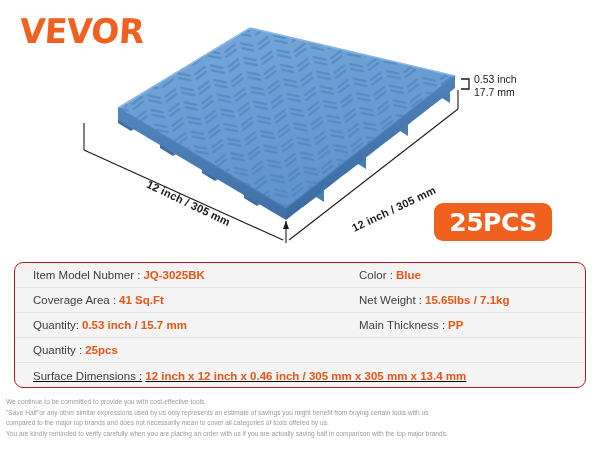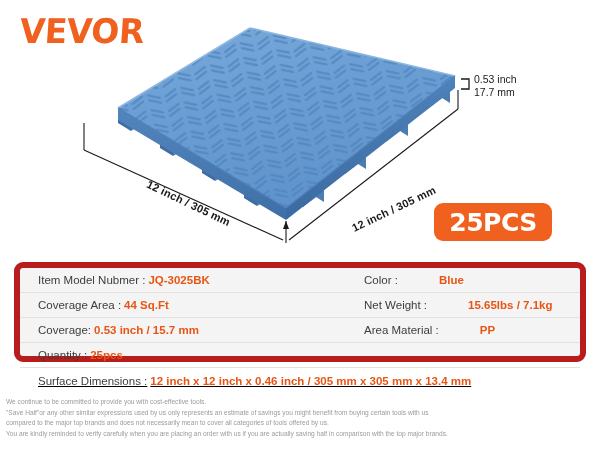--- a/index.html
+++ b/index.html
@@ -51,40 +51,40 @@
   }
   .pcs-badge span {
     color:#fff; font-weight:bold; font-size:25px;
     font-family:"DejaVu Sans", sans-serif;
     letter-spacing:-0.5px;
   }
 
   
   .spec-panel {
     position:absolute; left:14px; top:262px;
-    width:572px; height:100px;
+    width:572px; height:126px;
     background:#f4f4f4;
-    border:6px solid #b91c1c;
+    border:1px solid #b91c1c;
     border-radius:9px;
   }
   .spec-row {
     position:relative;
     height:25px;
     display:flex; align-items:center;
     border-bottom:1px solid #e2e2e2;
   }
   .spec-row:last-child { border-bottom:none;text-decoration:underline; }
   .spec-row:first-child { margin-top:0; }
   .cell {
     display:flex; align-items:center;
     font-size:11.5px; color:#3a3a3a;
     white-space:nowrap;
   }
   .cell-left  { padding-left:18px; width:344px; }
-  .cell-right { padding-left:0px;gap:38px; }
+  .cell-right { padding-left:0px; }
   .cell .lbl { color:#3d3d3d; }
   .cell .val { color:#e85515; font-weight:bold; margin-left:3px; }
   .cell.wide { width:100%; }
 
   
   .fineprint {
     position:absolute; left:6px; top:397px; width:590px;
     font-size:6.6px; color:#9b9b9b; line-height:1.62;
   }
   .fineprint p { white-space:nowrap; }
@@ -232,35 +232,35 @@
       </div>
       <div class="cell cell-right">
         <span class="lbl">Color :</span>
         <span class="val">Blue</span>
       </div>
     </div>
 
     <div class="spec-row">
       <div class="cell cell-left">
         <span class="lbl">Coverage Area :</span>
-        <span class="val">44 Sq.Ft</span>
+        <span class="val">41 Sq.Ft</span>
       </div>
       <div class="cell cell-right">
         <span class="lbl">Net Weight :</span>
         <span class="val">15.65lbs / 7.1kg</span>
       </div>
     </div>
 
     <div class="spec-row">
       <div class="cell cell-left">
-        <span class="lbl">Coverage:</span>
+        <span class="lbl">Quantity:</span>
         <span class="val">0.53 inch / 15.7 mm</span>
       </div>
       <div class="cell cell-right">
-        <span class="lbl">Area Material :</span>
+        <span class="lbl">Main Thickness :</span>
         <span class="val">PP</span>
       </div>
     </div>
 
     <div class="spec-row">
       <div class="cell cell-left wide">
         <span class="lbl">Quantity :</span>
         <span class="val">25pcs</span>
       </div>
     </div>

